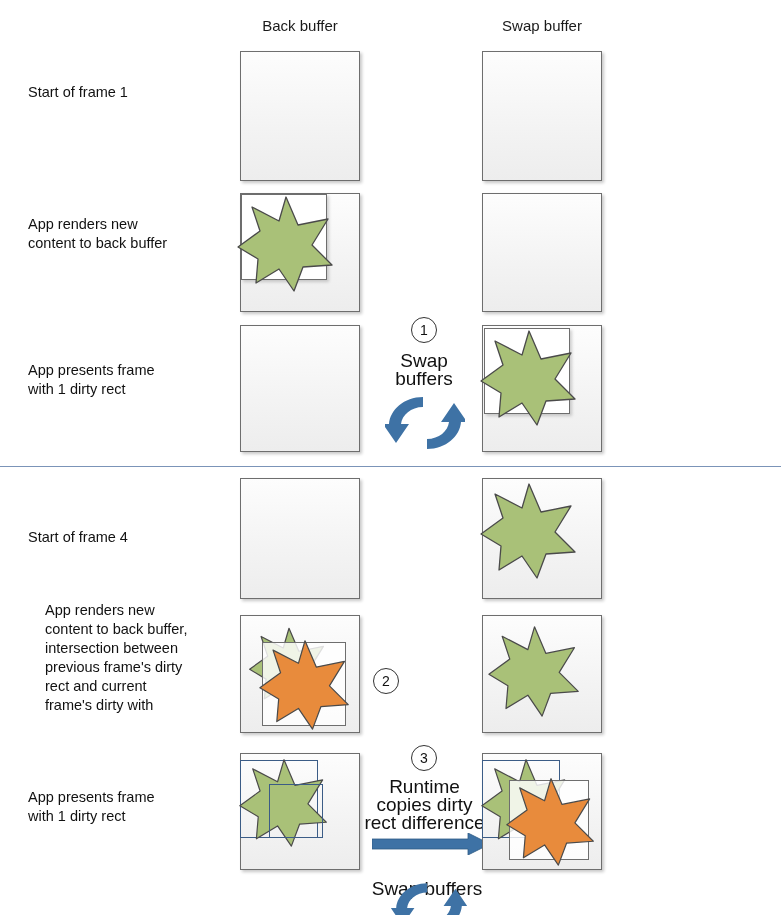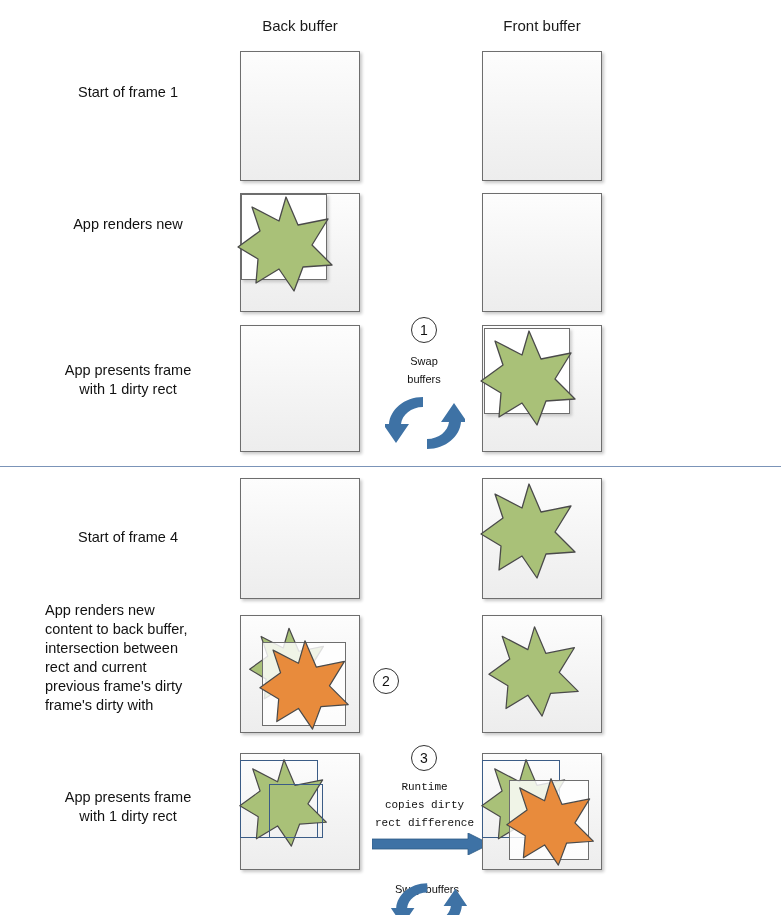--- a/index.html
+++ b/index.html
@@ -27,21 +27,20 @@
     line-height: 18px;
     color: #1a1a1a;
     text-align: center;
     white-space: nowrap;
   }
   .row-label {
     position: absolute;
     font-size: 14.5px;
     line-height: 19px;
     color: #111111;
-    text-align: center;
   }
   .row-label.left-align {
     text-align: left;
   }
   .buffer {
     position: absolute;
     background: linear-gradient(to bottom, #fdfdfd 0%, #f3f3f3 60%, #ededed 100%);
     border: 1px solid #6e6e6e;
     box-shadow: 2px 2px 3px rgba(0,0,0,0.22);
     box-sizing: border-box;
@@ -80,47 +79,48 @@
     border-radius: 50%;
     box-sizing: border-box;
     font-size: 14px;
     line-height: 24px;
     text-align: center;
     color: #111111;
     background: #ffffff;
   }
   .step-caption {
     position: absolute;
-    font-size: 11px;
+    font-size: 19px;
     line-height: 18px;
     text-align: center;
     color: #111111;
   }
   .swap-icon {
     position: absolute;
   }
   .block-arrow {
     position: absolute;
   }
 </style>
 </head>
 <body>
 
 <div class="stage">
 
   <div class="col-header" style="left:240px; top:2px; width:120px;">Back buffer</div>
-  <div class="col-header" style="left:482px; top:2px; width:120px;">Front buffer</div>
+  <div class="col-header" style="left:482px; top:2px; width:120px;">Swap buffer</div>
 
   <div class="row-label" style="left:28px; top:68px; width:200px;">Start of frame 1</div>
 
   <div class="buffer" style="left:240px; top:36px; width:120px; height:130px;"></div>
   <div class="buffer" style="left:482px; top:36px; width:120px; height:130px;"></div>
 
   <div class="row-label" style="left:28px; top:200px; width:200px;">
     <div>App renders new</div>
+    <div>content to back buffer</div>
   </div>
 
   <div class="buffer" style="left:240px; top:178px; width:120px; height:119px;"></div>
   <div class="dirty-rect" style="left:241px; top:179px; width:86px; height:86px;"></div>
   <svg class="star" style="left:236px; top:178px;" width="100" height="100" viewBox="0 0 100 100">
     <polygon points="50,4 62,32 92,26 76,52 96,72 67,74 58,98 43,76 20,90 22,66 2,54 24,38 16,14 43,28" fill="#a9c178" stroke="#4a4a4a" stroke-width="1.3" stroke-linejoin="round"></polygon>
   </svg>
 
   <div class="buffer" style="left:482px; top:178px; width:120px; height:119px;"></div>
 
@@ -156,22 +156,22 @@
   <div class="buffer" style="left:240px; top:463px; width:120px; height:121px;"></div>
   <div class="buffer" style="left:482px; top:463px; width:120px; height:121px;"></div>
   <svg class="star" style="left:479px; top:465px;" width="100" height="100" viewBox="0 0 100 100">
     <polygon points="50,4 62,32 92,26 76,52 96,72 67,74 58,98 43,76 20,90 22,66 2,54 24,38 16,14 43,28" fill="#a9c178" stroke="#4a4a4a" stroke-width="1.3" stroke-linejoin="round"></polygon>
   </svg>
 
   <div class="row-label left-align" style="left:45px; top:586px; width:196px;">
     <div>App renders new</div>
     <div>content to back buffer,</div>
     <div>intersection between</div>
+    <div>previous frame's dirty</div>
     <div>rect and current</div>
-    <div>previous frame's dirty</div>
     <div>frame's dirty with</div>
   </div>
 
   <div class="buffer" style="left:240px; top:600px; width:120px; height:118px;"></div>
   <svg class="star" style="left:248px; top:610px;" width="82" height="82" viewBox="0 0 100 100">
     <polygon points="50,4 62,32 92,26 76,52 96,72 67,74 58,98 43,76 20,90 22,66 2,54 24,38 16,14 43,28" fill="#a9c178" stroke="#4a4a4a" stroke-width="1.5" stroke-linejoin="round"></polygon>
   </svg>
   <div class="dirty-rect outline-gray" style="left:262px; top:627px; width:84px; height:84px;"></div>
   <svg class="star" style="left:258px; top:622px;" width="94" height="94" viewBox="0 0 100 100">
     <polygon points="50,4 62,32 92,26 76,52 96,72 67,74 58,98 43,76 20,90 22,66 2,54 24,38 16,14 43,28" fill="#e88b3c" stroke="#4a4a4a" stroke-width="1.3" stroke-linejoin="round"></polygon>
@@ -190,21 +190,21 @@
   </div>
 
   <div class="buffer" style="left:240px; top:738px; width:120px; height:117px;"></div>
   <div class="dirty-rect outline-blue" style="left:240px; top:745px; width:78px; height:78px;"></div>
   <svg class="star" style="left:238px; top:741px;" width="92" height="92" viewBox="0 0 100 100">
     <polygon points="50,4 62,32 92,26 76,52 96,72 67,74 58,98 43,76 20,90 22,66 2,54 24,38 16,14 43,28" fill="#a9c178" stroke="#4a4a4a" stroke-width="1.3" stroke-linejoin="round"></polygon>
   </svg>
   <div class="dirty-rect outline-blue" style="left:269px; top:769px; width:54px; height:54px; background:transparent;"></div>
 
   <div class="step-badge" style="left:411px; top:730px;">3</div>
-  <div class="step-caption" style="left:357px; top:763px; width:135px;font-family:Liberation Mono, monospace;">
+  <div class="step-caption" style="left:357px; top:763px; width:135px;">
     <div>Runtime</div>
     <div>copies dirty</div>
     <div>rect difference</div>
   </div>
   <svg class="block-arrow" style="left:372px; top:818px;" width="118" height="22" viewBox="0 0 118 22">
     <polygon points="0,6 96,6 96,0 118,11 96,22 96,16 0,16" fill="#3e72a5" stroke="#2f5a85" stroke-width="0.8"></polygon>
   </svg>
   <div class="step-caption" style="left:367px; top:841px; width:120px;margin-top:24px;">Swap buffers</div>
   <svg class="swap-icon" style="left:391px; top:861px;" width="76" height="62" viewBox="0 0 80 68">
     <g fill="#3e72a5">

